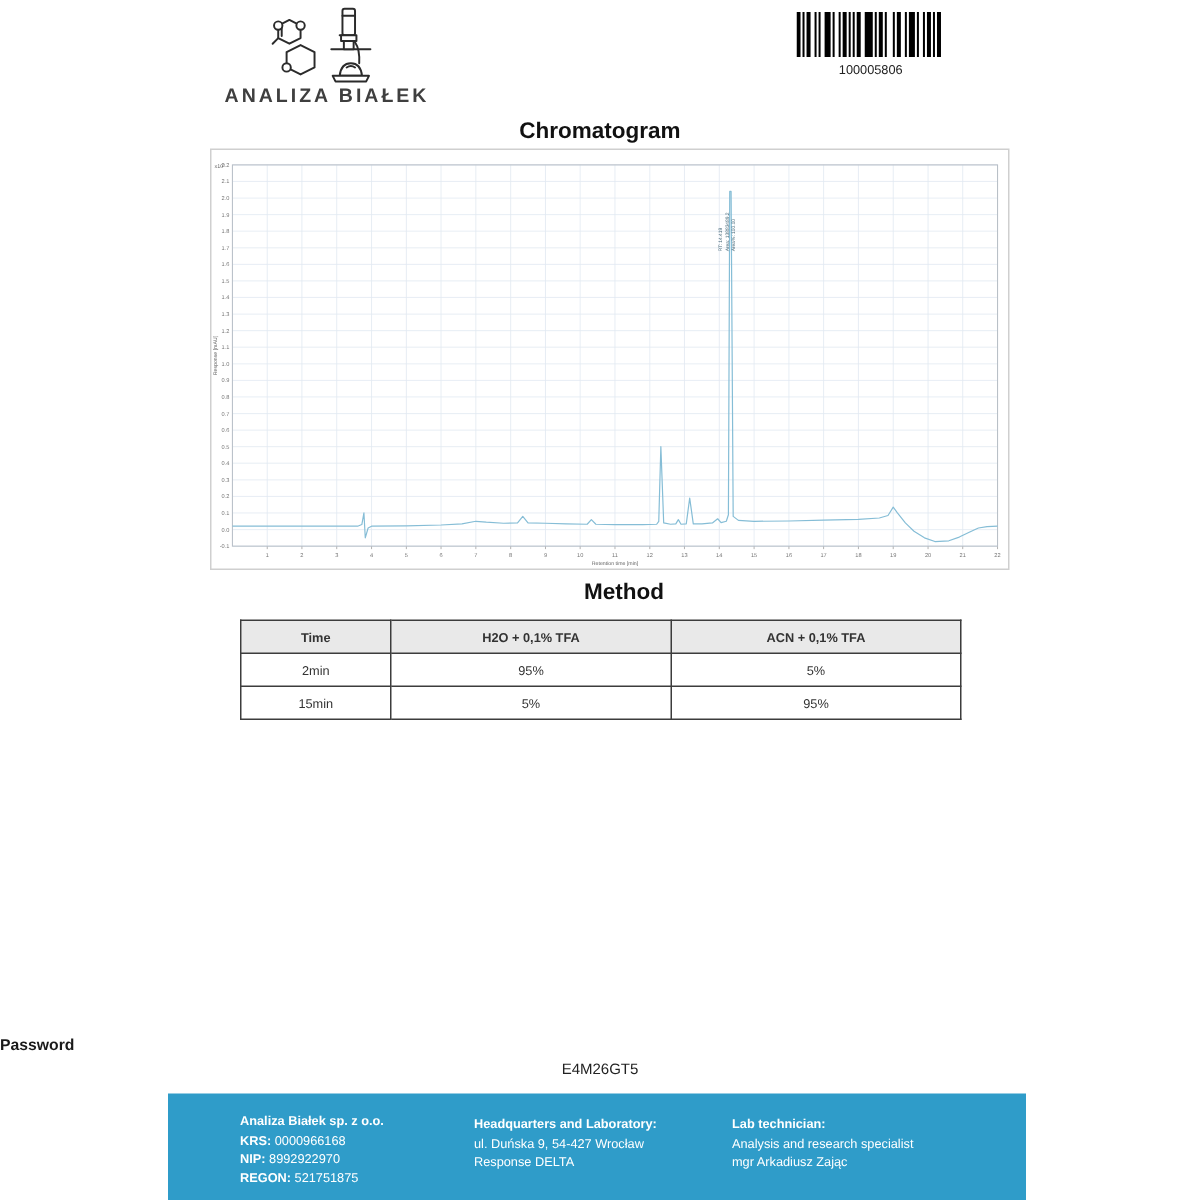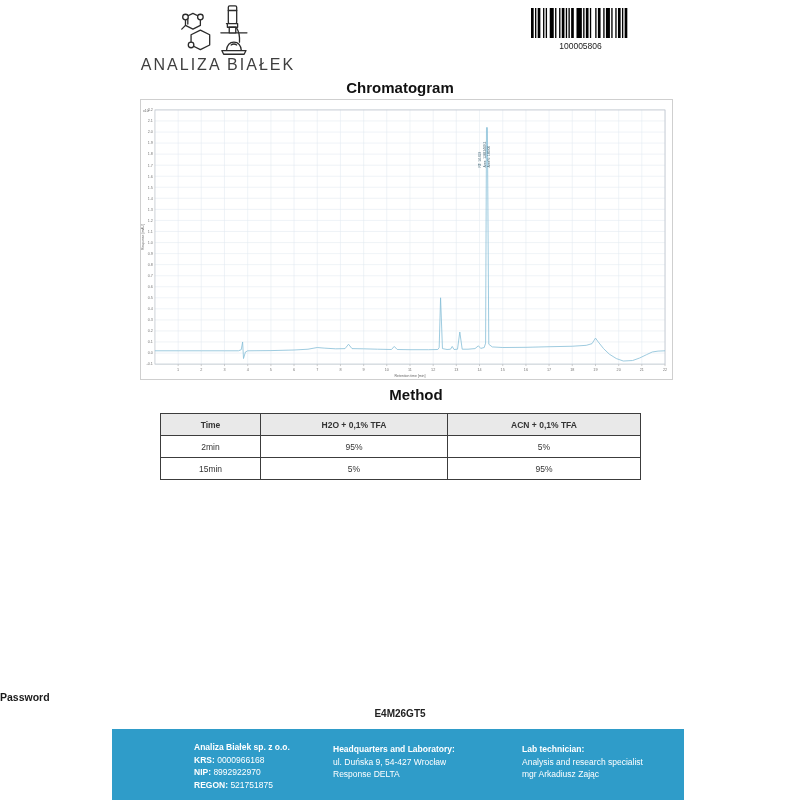--- a/index.html
+++ b/index.html
@@ -6,21 +6,21 @@
   html,body { background:#ffffff; }
   body { font-family:"Liberation Sans", sans-serif; }
   .page {
     position:relative; width:800px; height:800px; background:#ffffff;
     overflow:hidden; margin:0 auto;
   }
   
   .logo-icon { position:absolute; left:172px; top:4px; width:94px; height:54px; }
   .logo-text {
     position:absolute; left:120px; top:56px; width:196px; text-align:center;
-    font-size:16px; letter-spacing:2px; color:#3f3f3f;
+    font-size:13px; letter-spacing:2px; color:#3f3f3f;font-weight:bold;
   }
   .barcode { position:absolute; left:531px; top:8px; width:99px; height:30px; }
   .barcode-number {
     position:absolute; left:531px; top:41px; width:99px; text-align:center;
     font-size:8.5px; color:#222;
   }
   
   .section-heading {
     position:absolute; left:0; width:800px; text-align:center;
     font-size:15px; font-weight:bold; color:#111;
@@ -45,30 +45,30 @@
   }
   table.method th { background:#e9e9e9;font-weight:bold; }
   col.c-time { width:100px; } col.c-h2o { width:187px; } col.c-acn { width:193px; }
   
   .password-label {
     position:absolute; left:0; top:691px; width:800px; 
     font-size:10.5px; font-weight:bold; color:#1a1a1a;
   }
   .password-value {
     position:absolute; left:0; top:708px; width:800px; text-align:center;
-    font-size:10px; color:#222;font-weight:bold;
+    font-size:10px; color:#222;
   }
   
   .footer {
     position:absolute; left:112px; top:729px; width:572px; height:71px;
     color:#ffffff; font-size:8.5px; line-height:12.5px;
   }
-  .footer .col { position:absolute; top:14px;margin-left:34px; }
+  .footer .col { position:absolute; top:14px; }
   .footer .col1 { left:48px; top:12px; }
-  .footer .col2 { left:187px; }
+  .footer .col2 { left:204px; }
   .footer .col3 { left:376px; }
   .footer .b { font-weight:bold; }
 </style>
 </head>
 <body>
 
 <div class="page">
 
   <svg class="logo-icon" viewBox="0 0 100 58" fill="none" stroke="#2b2b2b" stroke-width="1.4" stroke-linecap="round" stroke-linejoin="round">
 

